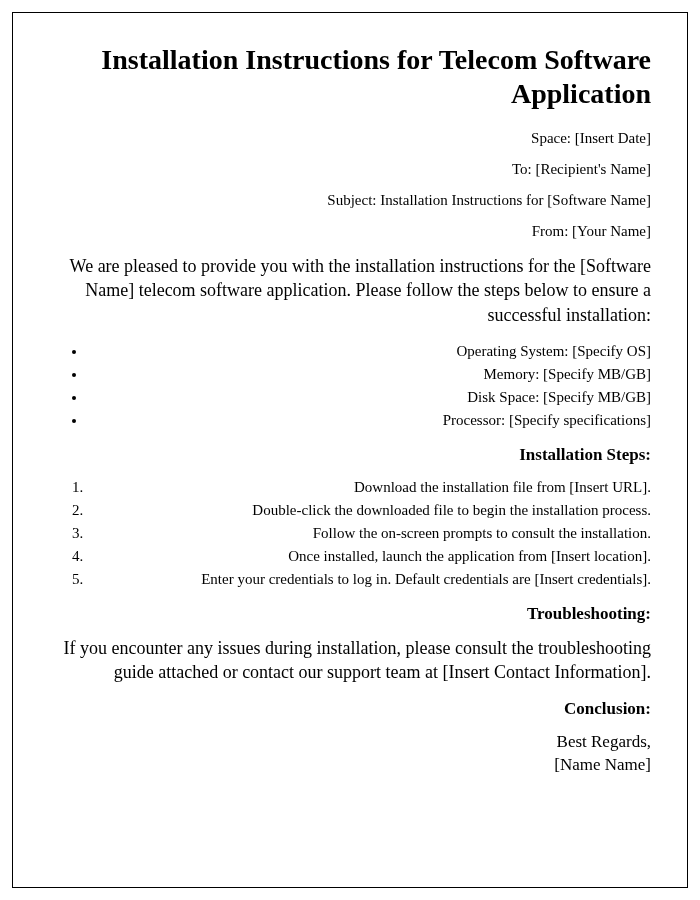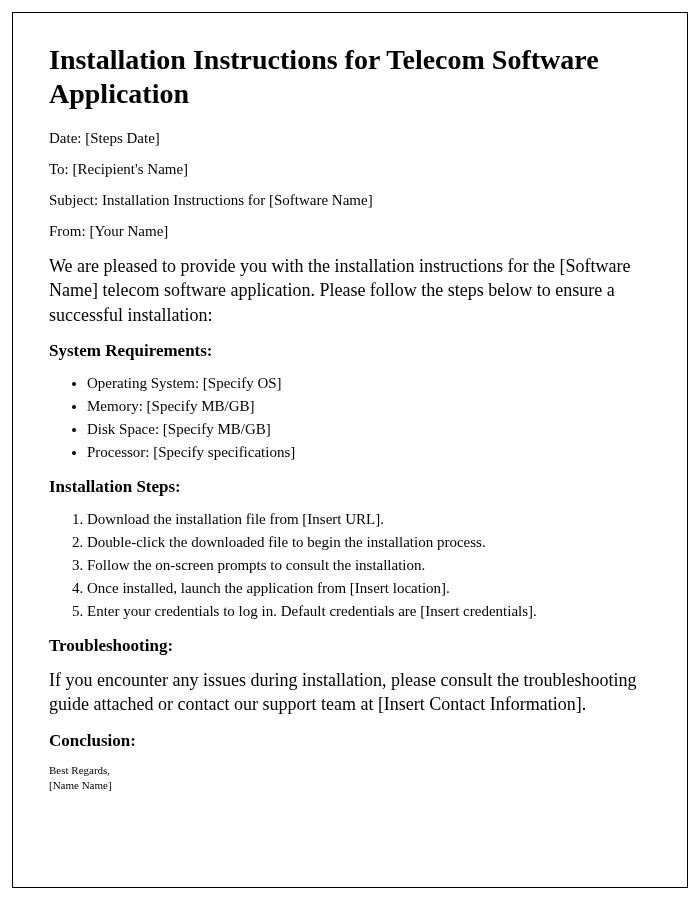--- a/index.html
+++ b/index.html
@@ -1,18 +1,19 @@
 <!DOCTYPE html>
 <html><head>
   <meta charset="utf-8">
   <style>
     * {
       margin: 0;
       padding: 0;
       box-sizing: border-box;
+      text-align: right;
     }
     body {
       font-family: "Times New Roman", Times, serif;
       background: #fff;
       width: 700px;
       height: 900px;
       overflow: hidden;
     }
     .page {
       border: 1px solid #000;
@@ -51,40 +52,39 @@
     ul, ol {
       margin-left: 38px;
       margin-bottom: 14px;
     }
     li {
       font-size: 15px;
       line-height: 1.4;
       margin-bottom: 2px;
     }
     .signoff {
-      font-size: 11px;
+      font-size: 17px;
       line-height: 1.35;
     }
   </style>
 </head>
 <body>
 
 <div class="page">
 
   <h1>Installation Instructions for Telecom Software Application</h1>
 
-  <div class="meta-line">Date: [Steps Date]</div>
+  <div class="meta-line">Space: [Insert Date]</div>
   <div class="meta-line">To: [Recipient's Name]</div>
   <div class="meta-line">Subject: Installation Instructions for [Software Name]</div>
   <div class="meta-line">From: [Your Name]</div>
 
 
   <p>We are pleased to provide you with the installation instructions for the [Software Name] telecom software application. Please follow the steps below to ensure a successful installation:</p>
 
-  <h3>System Requirements:</h3>
   <ul>
     <li>Operating System: [Specify OS]</li>
     <li>Memory: [Specify MB/GB]</li>
     <li>Disk Space: [Specify MB/GB]</li>
     <li>Processor: [Specify specifications]</li>
   </ul>
 
   <h3>Installation Steps:</h3>
   <ol>
     <li>Download the installation file from [Insert URL].</li>

